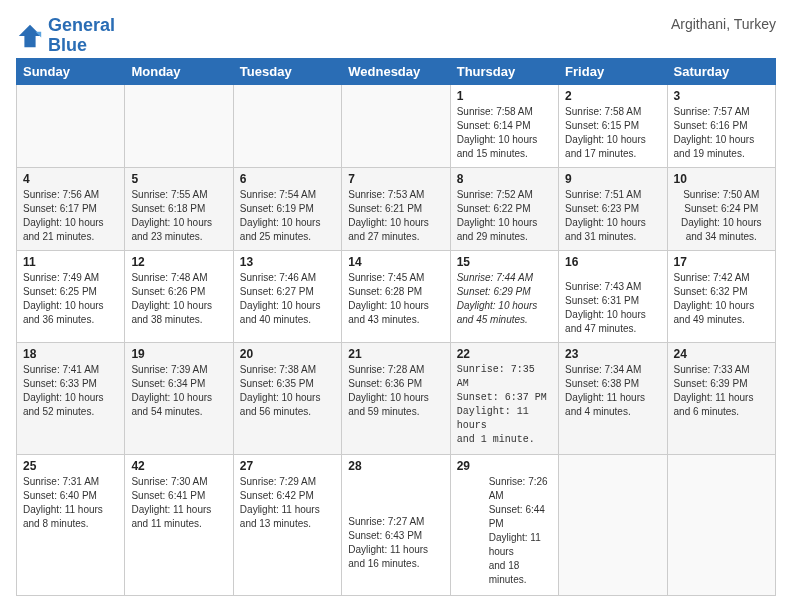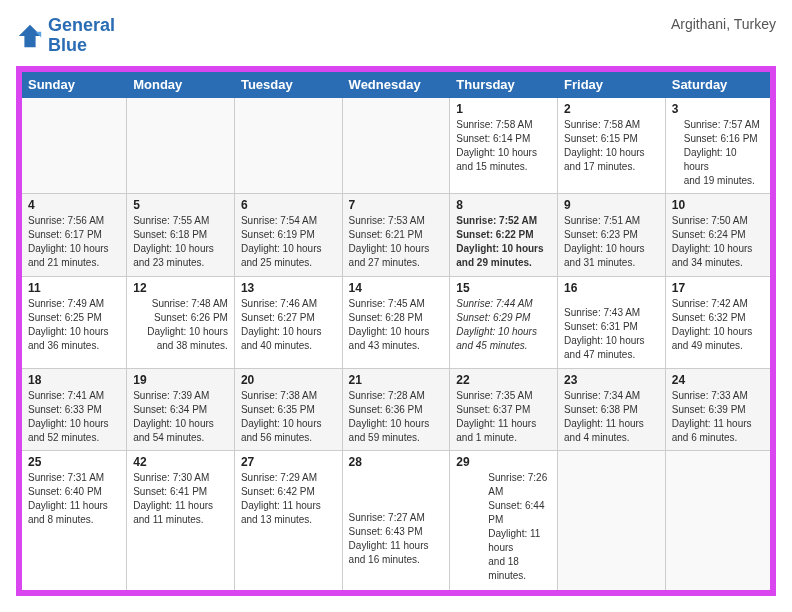--- a/index.html
+++ b/index.html
@@ -14,21 +14,21 @@
       width: 792px;
       height: 612px;
       padding: 16px;
       display: flex;
       flex-direction: column;
     }
     .header {
       display: flex;
       justify-content: space-between;
       align-items: flex-start;
-      margin-bottom: 10px;
+      margin-bottom: 2px;
     }
     .logo {
       display: flex;
       align-items: center;
       gap: 4px;
     }
     .logo-text {
       font-size: 18px;
       font-weight: bold;
       color: #333;
@@ -48,21 +48,21 @@
       font-size: 28px;
       font-weight: normal;
       color: #333;
     }
     .subtitle {
       font-size: 14px;
       color: #555;
     }
     .calendar {
       flex: 1;
-      border: 6px solid #d946ef;
+      border: 1px solid #d946ef;
       border-collapse: collapse;
       width: 100%;
       table-layout: fixed;
     }
     .calendar th {
       background-color: #2a6db5;
       color: #fff;
       text-align: left;
       padding: 5px 6px;
       font-size: 13px;
@@ -147,21 +147,21 @@
           </td>
           <td>
             <div class="day-number">2</div>
             <div class="day-info" style="white-space: pre-line;">Sunrise: 7:58 AM
 Sunset: 6:15 PM
 Daylight: 10 hours
 and 17 minutes.</div>
           </td>
           <td>
             <div class="day-number">3</div>
-            <div class="day-info" style="white-space: pre-line; margin-left: 12px;">Sunrise: 7:57 AM
+            <div class="day-info" style="white-space: pre-line;">Sunrise: 7:57 AM
 Sunset: 6:16 PM
 Daylight: 10 hours
 and 19 minutes.</div>
           </td>
         </tr>
         <tr>
           <td>
             <div class="day-number">4</div>
             <div class="day-info" style="white-space: pre-line;">Sunrise: 7:56 AM
 Sunset: 6:17 PM
@@ -184,51 +184,51 @@
           </td>
           <td>
             <div class="day-number">7</div>
             <div class="day-info" style="white-space: pre-line;">Sunrise: 7:53 AM
 Sunset: 6:21 PM
 Daylight: 10 hours
 and 27 minutes.</div>
           </td>
           <td>
             <div class="day-number">8</div>
-            <div class="day-info" style="white-space: pre-line; font-weight: bold;">Sunrise: 7:52 AM
+            <div class="day-info" style="white-space: pre-line;">Sunrise: 7:52 AM
 Sunset: 6:22 PM
 Daylight: 10 hours
 and 29 minutes.</div>
           </td>
           <td>
             <div class="day-number">9</div>
             <div class="day-info" style="white-space: pre-line;">Sunrise: 7:51 AM
 Sunset: 6:23 PM
 Daylight: 10 hours
 and 31 minutes.</div>
           </td>
           <td>
             <div class="day-number">10</div>
-            <div class="day-info" style="white-space: pre-line;">Sunrise: 7:50 AM
+            <div class="day-info" style="white-space: pre-line; text-align: center;">Sunrise: 7:50 AM
 Sunset: 6:24 PM
 Daylight: 10 hours
 and 34 minutes.</div>
           </td>
         </tr>
         <tr>
           <td>
             <div class="day-number">11</div>
             <div class="day-info" style="white-space: pre-line;">Sunrise: 7:49 AM
 Sunset: 6:25 PM
 Daylight: 10 hours
 and 36 minutes.</div>
           </td>
           <td>
             <div class="day-number">12</div>
-            <div class="day-info" style="white-space: pre-line; text-align: right;">Sunrise: 7:48 AM
+            <div class="day-info" style="white-space: pre-line;">Sunrise: 7:48 AM
 Sunset: 6:26 PM
 Daylight: 10 hours
 and 38 minutes.</div>
           </td>
           <td>
             <div class="day-number">13</div>
             <div class="day-info" style="white-space: pre-line;">Sunrise: 7:46 AM
 Sunset: 6:27 PM
 Daylight: 10 hours
 and 40 minutes.</div>
@@ -286,21 +286,21 @@
           </td>
           <td>
             <div class="day-number">21</div>
             <div class="day-info" style="white-space: pre-line;">Sunrise: 7:28 AM
 Sunset: 6:36 PM
 Daylight: 10 hours
 and 59 minutes.</div>
           </td>
           <td>
             <div class="day-number">22</div>
-            <div class="day-info" style="white-space: pre-line;">Sunrise: 7:35 AM
+            <div class="day-info" style="white-space: pre-line; font-family: Liberation Mono, monospace;">Sunrise: 7:35 AM
 Sunset: 6:37 PM
 Daylight: 11 hours
 and 1 minute.</div>
           </td>
           <td>
             <div class="day-number">23</div>
             <div class="day-info" style="white-space: pre-line;">Sunrise: 7:34 AM
 Sunset: 6:38 PM
 Daylight: 11 hours
 and 4 minutes.</div>

